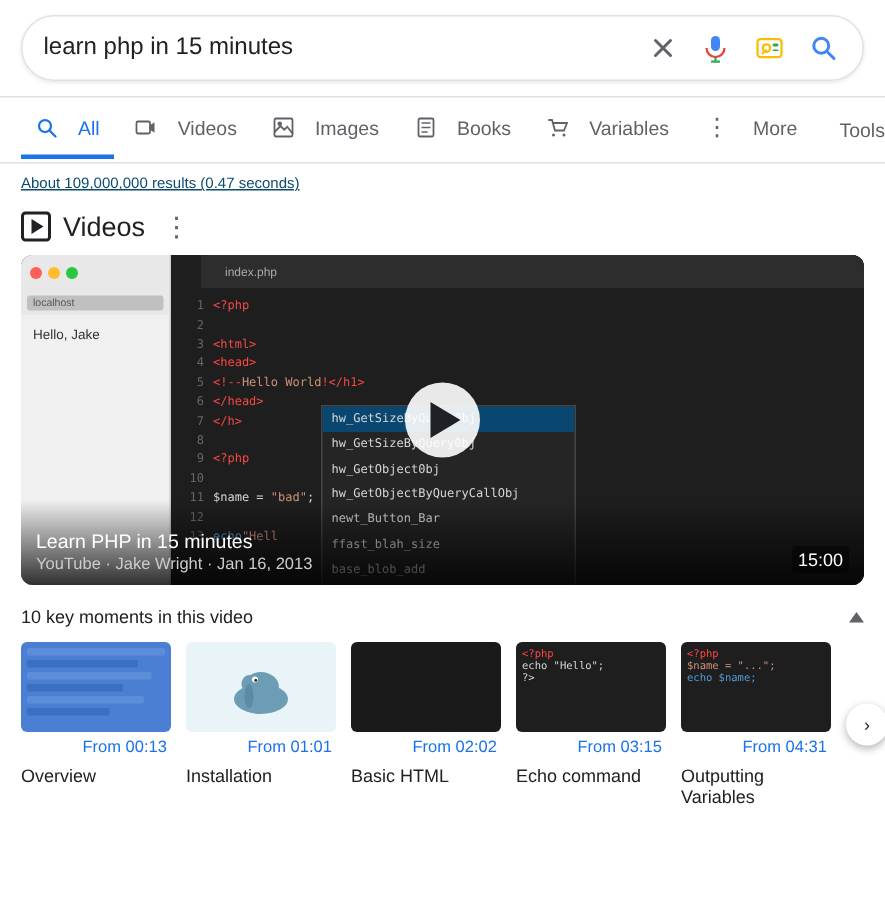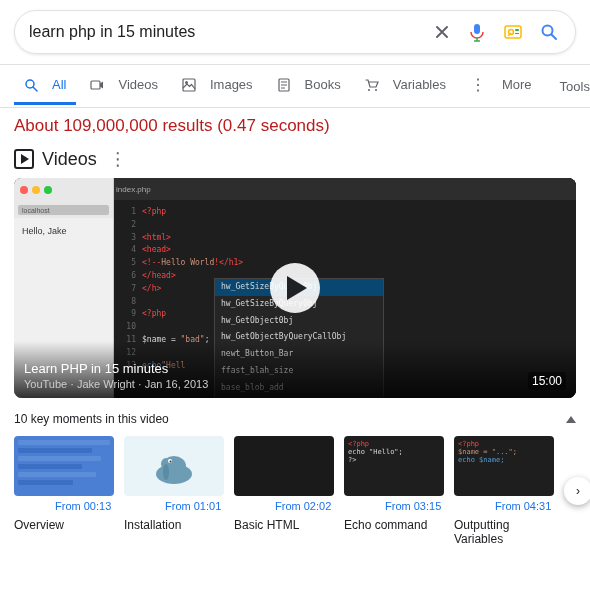--- a/index.html
+++ b/index.html
@@ -73,22 +73,23 @@
     .tools-tab {
       font-size: 13px;
       color: #5f6368;
       cursor: pointer;
       padding: 10px 10px;
     }
 
     
     .results-info {
       padding: 8px 14px 4px;
-      font-size: 17px;
-      color: #b91c1c;
+      font-size: 10px;
+      color: #0c4a6e;
+      text-decoration: underline;
     }
 
     
     .section-header {
       display: flex;
       align-items: center;
       gap: 8px;
       padding: 8px 14px 4px;
     }
     .section-title {
@@ -151,22 +152,23 @@
       flex: 1;
       background: #1e1e1e;
       position: relative;
       overflow: hidden;
     }
     .code-editor-header {
       background: #2d2d2d;
       height: 22px;
       display: flex;
       align-items: center;
-      padding: 0 2px;
+      padding: 0 16px;
       gap: 4px;
+      margin-left: 20px;
     }
     .code-lines {
       padding: 6px 8px;
     }
     .code-line {
       display: flex;
       align-items: center;
       font-size: 8px;
       font-family: monospace;
       line-height: 1.6;

